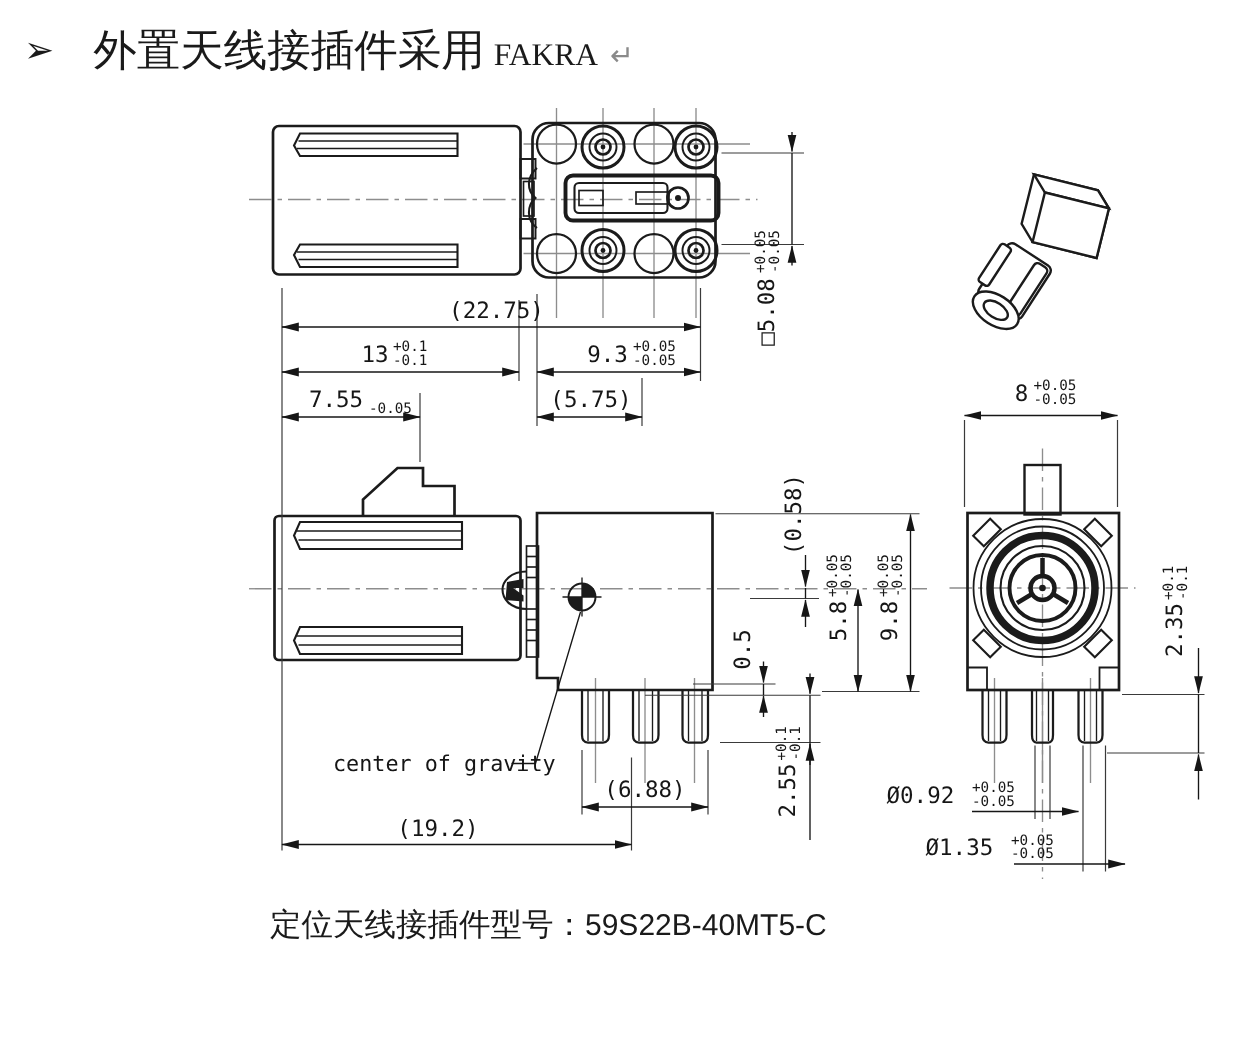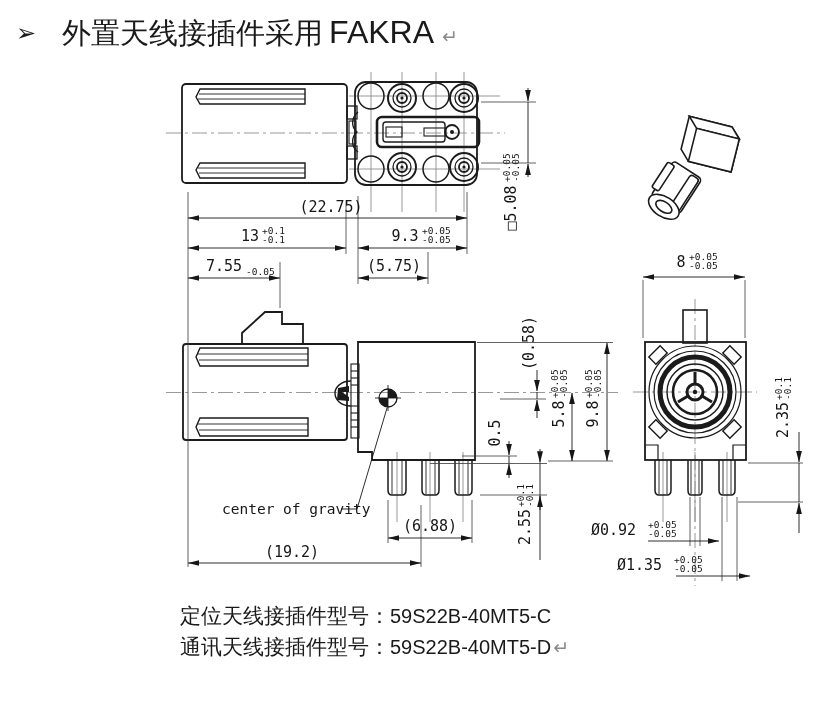--- a/index.html
+++ b/index.html
@@ -1,24 +1,24 @@
 <!DOCTYPE html>
 <html><head>
 <meta charset="utf-8">
 <style>
   html,body{margin:0;padding:0;background:#fff;}
   body{width:824px;height:705px;position:relative;overflow:hidden;
        font-family:"Liberation Sans",sans-serif;color:#1a1a1a;}
   .title{position:absolute;left:16px;top:14px;display:flex;align-items:baseline;
          font-family:"Liberation Serif","DejaVu Serif",serif;font-size:29px;white-space:nowrap;}
   .title .bullet{font-family:"DejaVu Sans",sans-serif;font-size:24px;margin-right:26px;position:relative;top:-2px;}
-  .title .latin{font-family:Liberation Sans, sans-serif;font-size:32px;margin:0 6px;}
+  .title .latin{font-family:Liberation Serif, serif;font-size:21px;margin:0 6px;}
   .ret{color:#8a8a8a;font-size:19px;font-family:"DejaVu Sans",sans-serif;margin-left:2px;}
   .footer{position:absolute;left:180px;top:601px;font-family:"Liberation Serif","DejaVu Serif",serif;
-          font-size:21px;line-height:31px;white-space:nowrap;}
+          font-size:21px;line-height:31px;white-space:nowrap;text-align:right;}
   .footer .val{font-family:"Liberation Sans",sans-serif;font-size:20px;}
   svg{position:absolute;left:0;top:0;}
   .dim{font:15px "DejaVu Sans Mono",monospace;fill:#161616;}
   .tol{font:9.5px "DejaVu Sans Mono",monospace;fill:#161616;}
   .cog{font:14.5px "DejaVu Sans Mono",monospace;fill:#161616;}
 </style>
 </head>
 <body>
 
 <div class="title">
@@ -349,16 +349,13 @@
     <text class="tol" x="674" y="572">-0.05</text>
 
     <text class="cog" x="222" y="514">center of gravity</text>
   </g>
 </svg>
 
 <div class="footer">
   <div>
     <span>定位天线接插件型号：</span><span class="val">59S22B-40MT5-C</span>
   </div>
-  <div>
-    <span>通讯天线接插件型号：</span><span class="val">59S22B-40MT5-D</span><span class="ret">↵</span>
-  </div>
 </div>
 
 </body></html>

